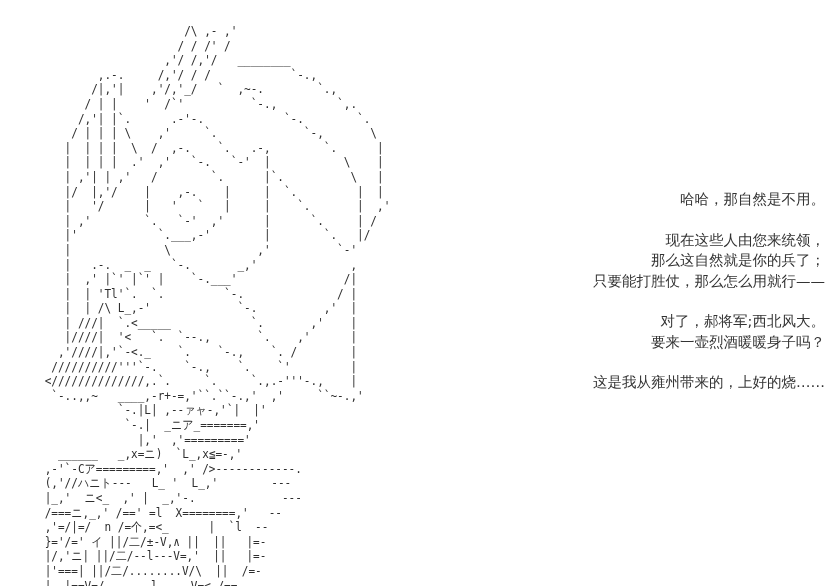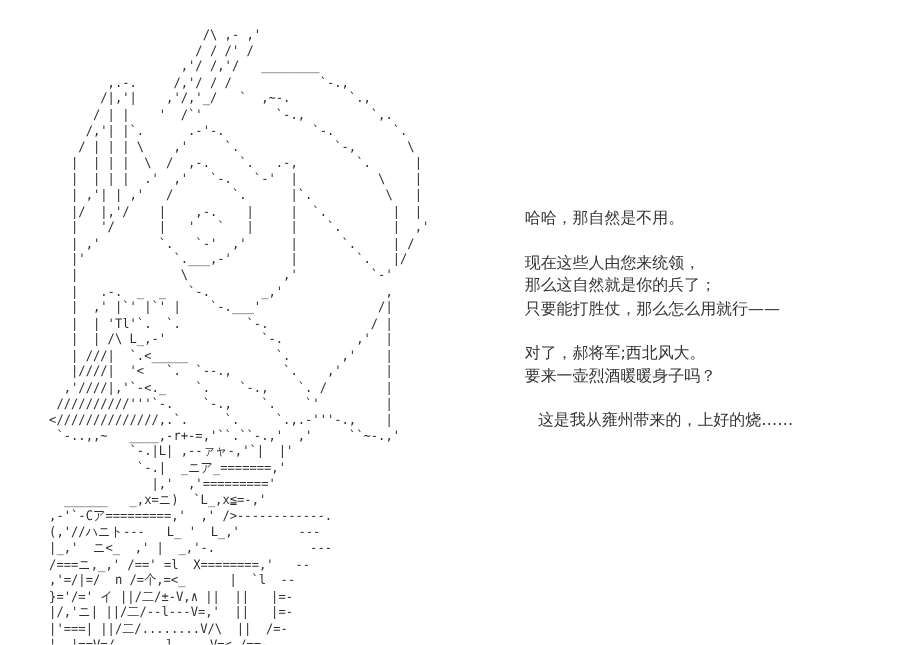--- a/index.html
+++ b/index.html
@@ -65,20 +65,21 @@
     width: 348px;
     color: #333333;
     font-family: "DejaVu Sans", "Liberation Sans", sans-serif;
     font-size: 14.5px;
     line-height: 20.5px;
     white-space: pre-wrap;
   }
 
   .para {
     margin: 0 0 20px 0;
+    text-align: right;
   }
   .para:last-child {
     margin-bottom: 0;
     margin-left: 12px;
   }
   .tline {
     display: block;
     white-space: pre;
   }
 </style>

